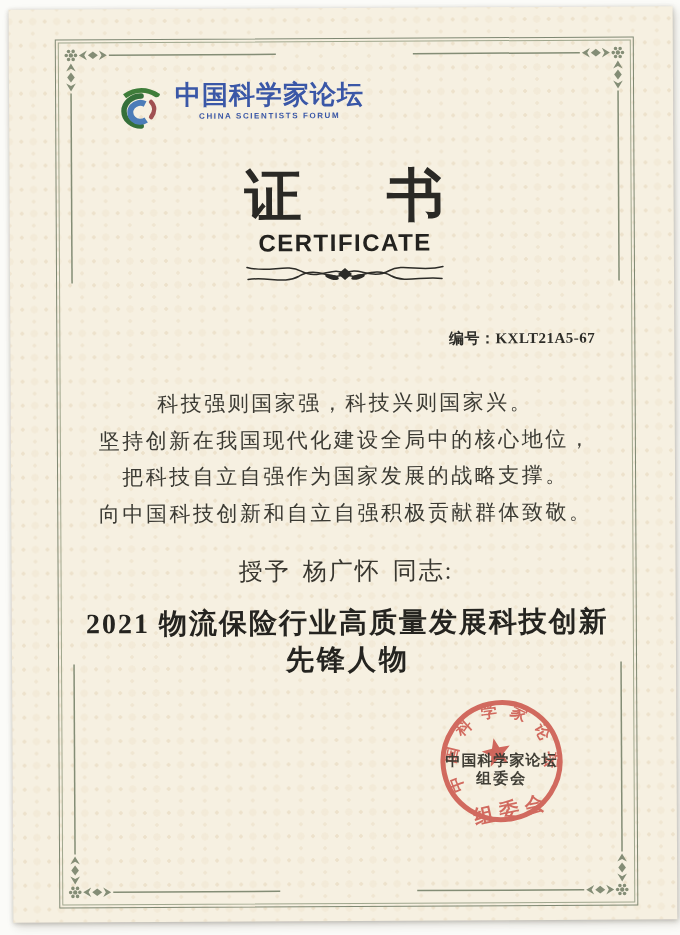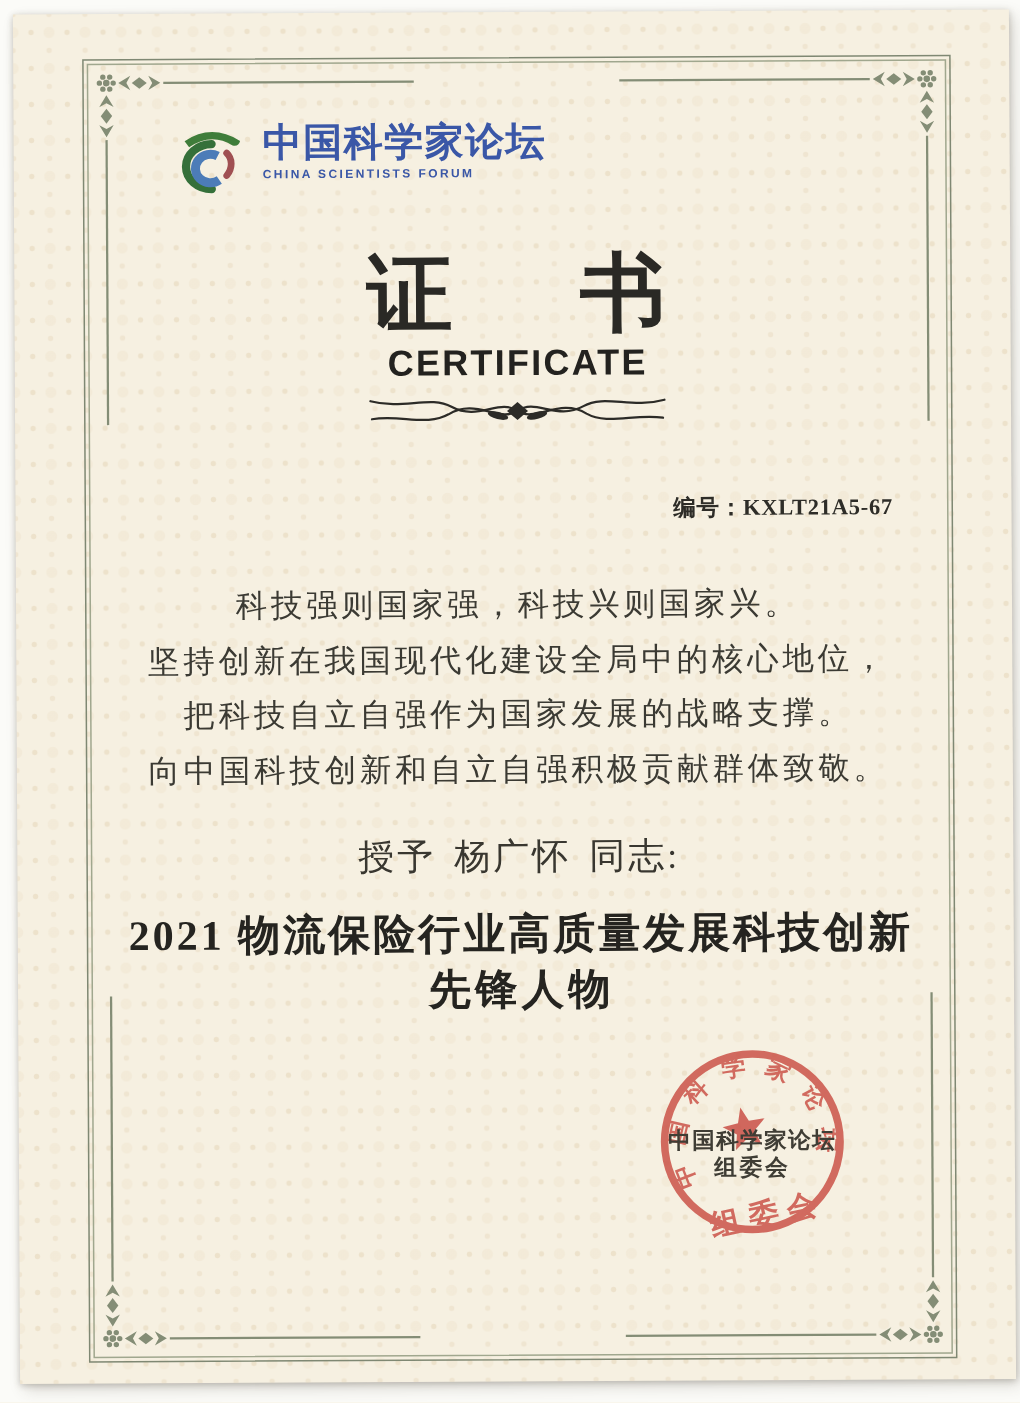--- a/index.html
+++ b/index.html
@@ -30,21 +30,21 @@
   .orn-svg{position:absolute;left:8px;top:8px;}
   .center-block{position:absolute;left:46px;width:577px;text-align:center;}
   .logo{position:absolute;left:96px;top:72px;display:flex;align-items:flex-start;}
   .logo-text{margin-left:8px;}
   .logo-zh{
     font-family:"Liberation Sans", sans-serif;font-weight:bold;
     font-size:26px;color:#3a57a7;letter-spacing:1px;line-height:1.1;
   }
   .logo-en{
     font-family:"Liberation Sans", sans-serif;font-weight:bold;
-    font-size:8px;color:#3a57a7;letter-spacing:1.6px;text-align:left;margin-top:2px;
+    font-size:8px;color:#3a57a7;letter-spacing:1.6px;text-align:center;margin-top:2px;
   }
   .cert-title{
     top:150px;font-size:57px;font-weight:bold;color:#2a2925;
     letter-spacing:14px;padding-left:14px;box-sizing:border-box;margin:0;
   }
   .cert-en{
     top:221px;font-family:"Liberation Sans", sans-serif;font-weight:600;
     font-size:24px;color:#23221f;letter-spacing:1.5px;padding-left:1.5px;box-sizing:border-box;
   }
   .flourish{top:249px;}

